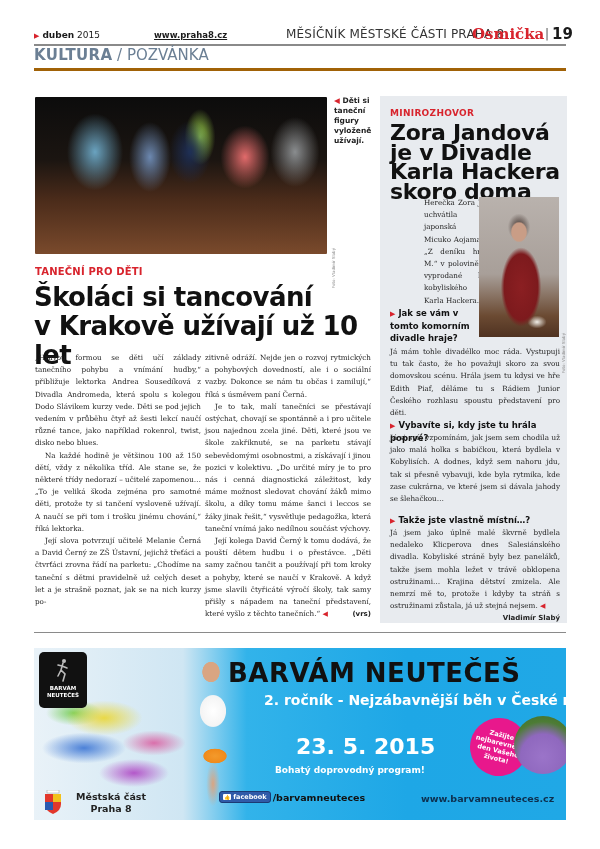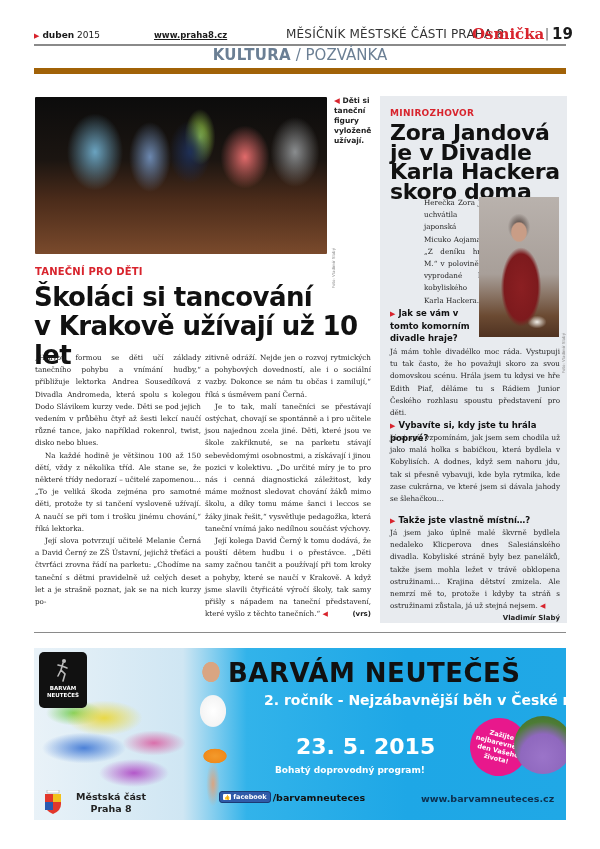--- a/index.html
+++ b/index.html
@@ -10,21 +10,21 @@
   .hdr { left:34px; top:24px; width:532px; height:20px; border-bottom:2px solid #8a8a8a; font-size:9px; }
   .hdr .issue { left:0; top:6px; font-family:"DejaVu Sans", sans-serif; }
   .hdr .issue b { font-weight:bold; }
   .hdr .tri { color:#d8242d; font-size:7px; margin-right:3px; }
   .hdr .url { left:120px; top:6px; font-weight:bold; font-size:8.5px;text-decoration:underline; }
   .hdr .monthly { left:252px; top:3px; font-size:12px; letter-spacing:0.2px; color:#333; }
   .hdr .brand { left:438px; top:1px; font-family:"DejaVu Serif", serif; font-weight:bold; font-size:15px; color:#d8242d; }
   .hdr .sep { left:511px; top:3px; font-size:12px; color:#555; }
   .hdr .page { left:518px; top:1px; font-size:15px; font-weight:bold; }
 
-  .section { left:34px; top:46px; width:532px; height:22px; border-bottom:6px solid #a16207; font-size:15px; color:#6b7f94;text-align:center; }
+  .section { left:34px; top:46px; width:532px; height:22px; border-bottom:3px solid #a16207; font-size:15px; color:#6b7f94; }
   .section b { font-weight:bold; letter-spacing:0.3px; }
   .section span.slash { font-weight:normal; }
 
   
   .photo1 { left:35px; top:97px; width:292px; height:157px; border-radius:1px;
     background:
       radial-gradient(ellipse 40px 55px at 60px 55px, #6aa3c0 0, transparent 70%),
       radial-gradient(ellipse 30px 50px at 115px 60px, #6c88b0 0, transparent 70%),
       radial-gradient(ellipse 30px 45px at 155px 55px, #1e2f56 0, transparent 70%),
       radial-gradient(ellipse 22px 40px at 165px 40px, #9ad14a 0, transparent 70%),

